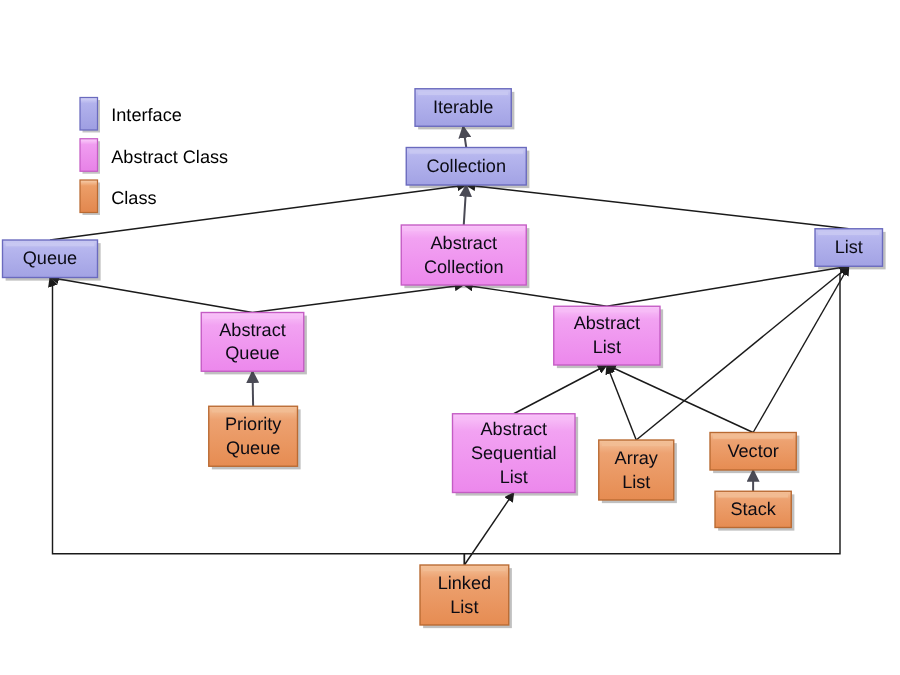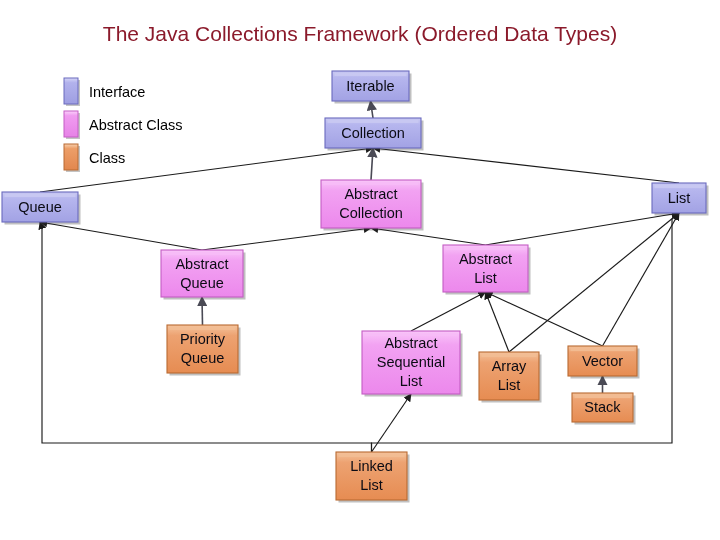--- a/index.html
+++ b/index.html
@@ -59,21 +59,20 @@
     stroke: #4a4a55;
     stroke-width: 1.6;
     fill: none;
   }
 </style>
 </head>
 <body>
 
 <div id="slide">
 
-  <div id="title">The Java Collections Framework (Ordered Data Types)</div>
 
   <svg id="canvas" viewBox="0 0 720 540" xmlns="http://www.w3.org/2000/svg">
     <defs>
       <linearGradient id="grad-interface" x1="0" y1="0" x2="0" y2="1">
         <stop offset="0%" stop-color="#C9C9F2"></stop>
         <stop offset="22%" stop-color="#B6B6EE"></stop>
         <stop offset="100%" stop-color="#A2A2E4"></stop>
       </linearGradient>
       <linearGradient id="grad-abstract" x1="0" y1="0" x2="0" y2="1">
         <stop offset="0%" stop-color="#F9C6F9"></stop>

